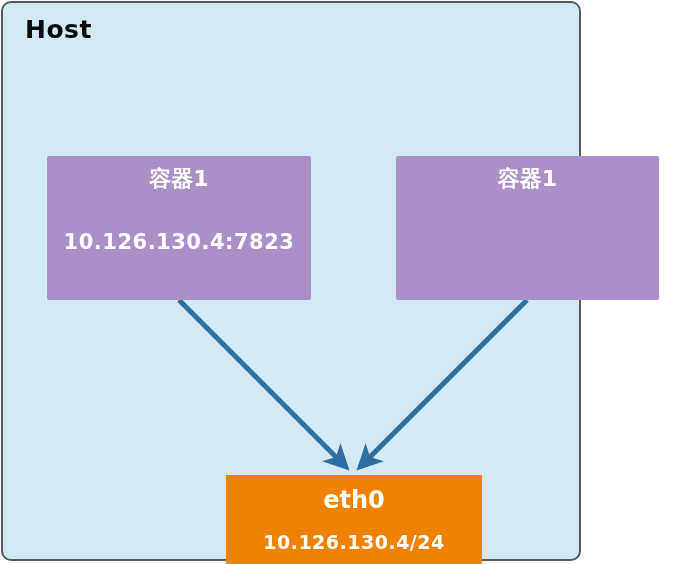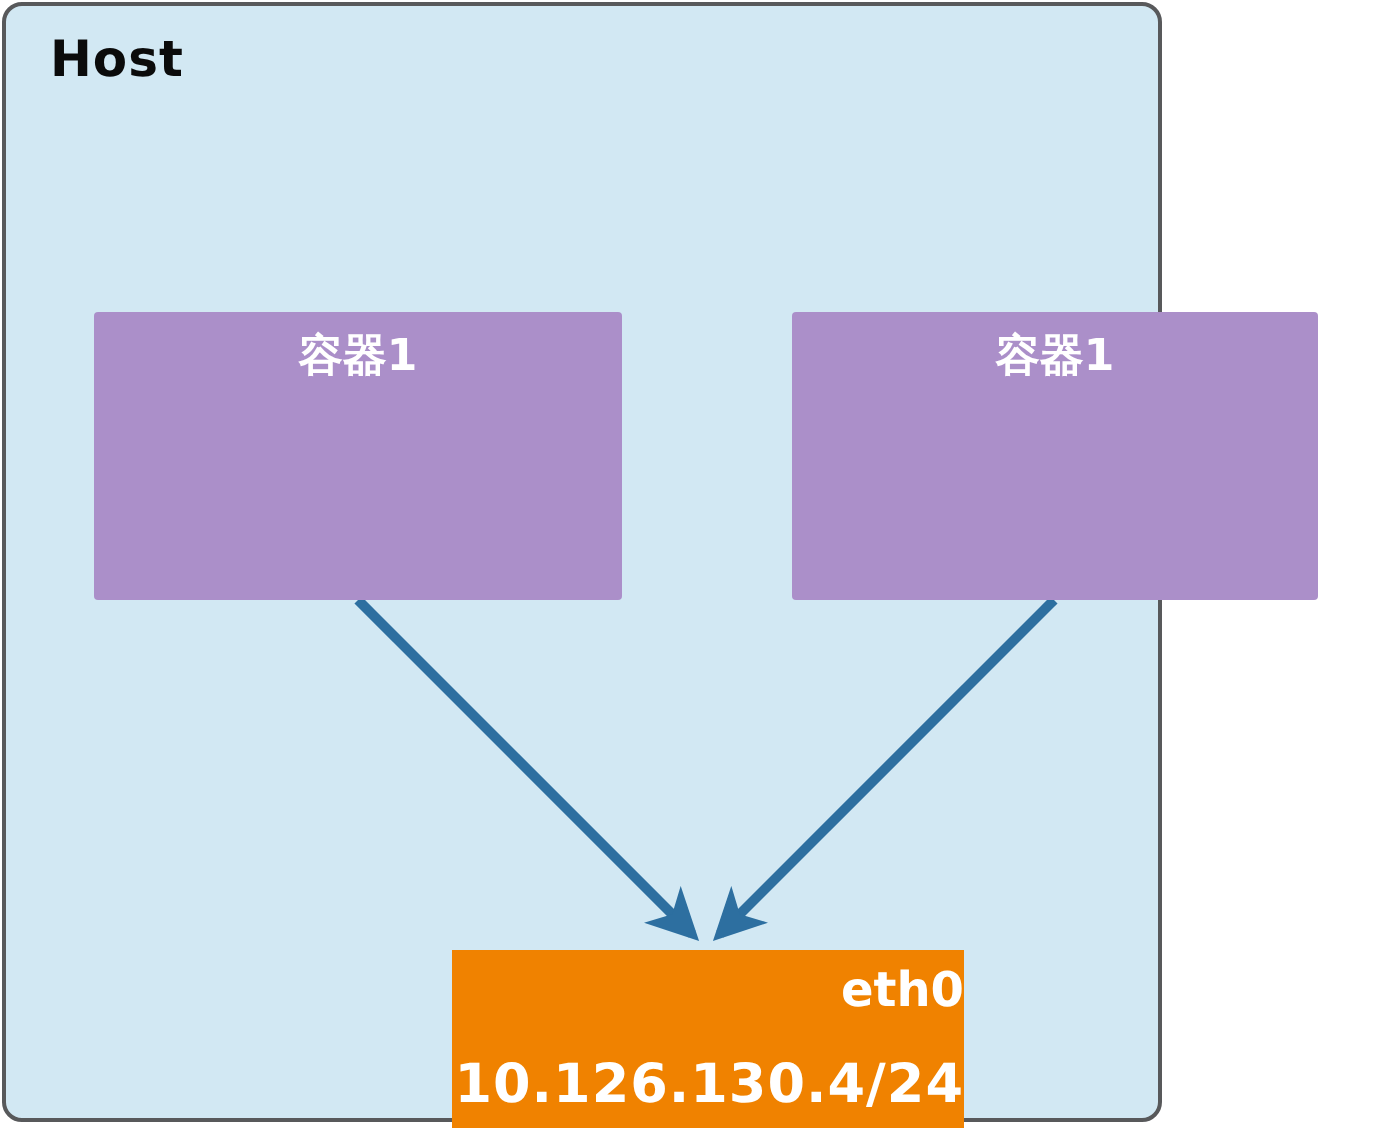--- a/index.html
+++ b/index.html
@@ -73,34 +73,34 @@
   .iface-box {
     position: absolute;
     left: 223px;
     top: 472px;
     width: 256px;
     height: 90px;
     background: #f08200;
     border-radius: 0;
     display: flex;
     flex-direction: column;
-    align-items: flex-end;
+    align-items: center;
     justify-content: center;
     box-sizing: border-box;
     padding-top: 2px;
   }
   .iface-name {
     color: #ffffff;
     font-size: 24px;
     font-weight: bold;
     line-height: 1.15;
   }
   .iface-address {
     color: #ffffff;
-    font-size: 27px;
+    font-size: 19px;
     font-weight: 600;
     line-height: 1.3;
     letter-spacing: 0.5px;
     margin-top: 16px;
   }
 </style>
 </head>
 <body>
 
 <div class="stage">
@@ -113,20 +113,21 @@
         <marker id="ah" markerWidth="5.2" markerHeight="5.2" refX="4.2" refY="2.6" orient="auto" markerUnits="strokeWidth">
           <path d="M0,0 L5.2,2.6 L0,5.2 L1.4,2.6 Z" fill="#2d6fa0"></path>
         </marker>
       </defs>
       <line x1="176" y1="297" x2="343" y2="464" stroke="#2d6fa0" stroke-width="5" marker-end="url(#ah)"></line>
       <line x1="524" y1="297" x2="357" y2="464" stroke="#2d6fa0" stroke-width="5" marker-end="url(#ah)"></line>
     </svg>
 
     <div class="container-box left">
       <div class="container-title">容器1</div>
+      <div class="container-address">10.126.130.4:7823</div>
     </div>
 
     <div class="container-box right">
       <div class="container-title">容器1</div>
     </div>
 
     <div class="iface-box">
       <div class="iface-name">eth0</div>
       <div class="iface-address">10.126.130.4/24</div>
     </div>

